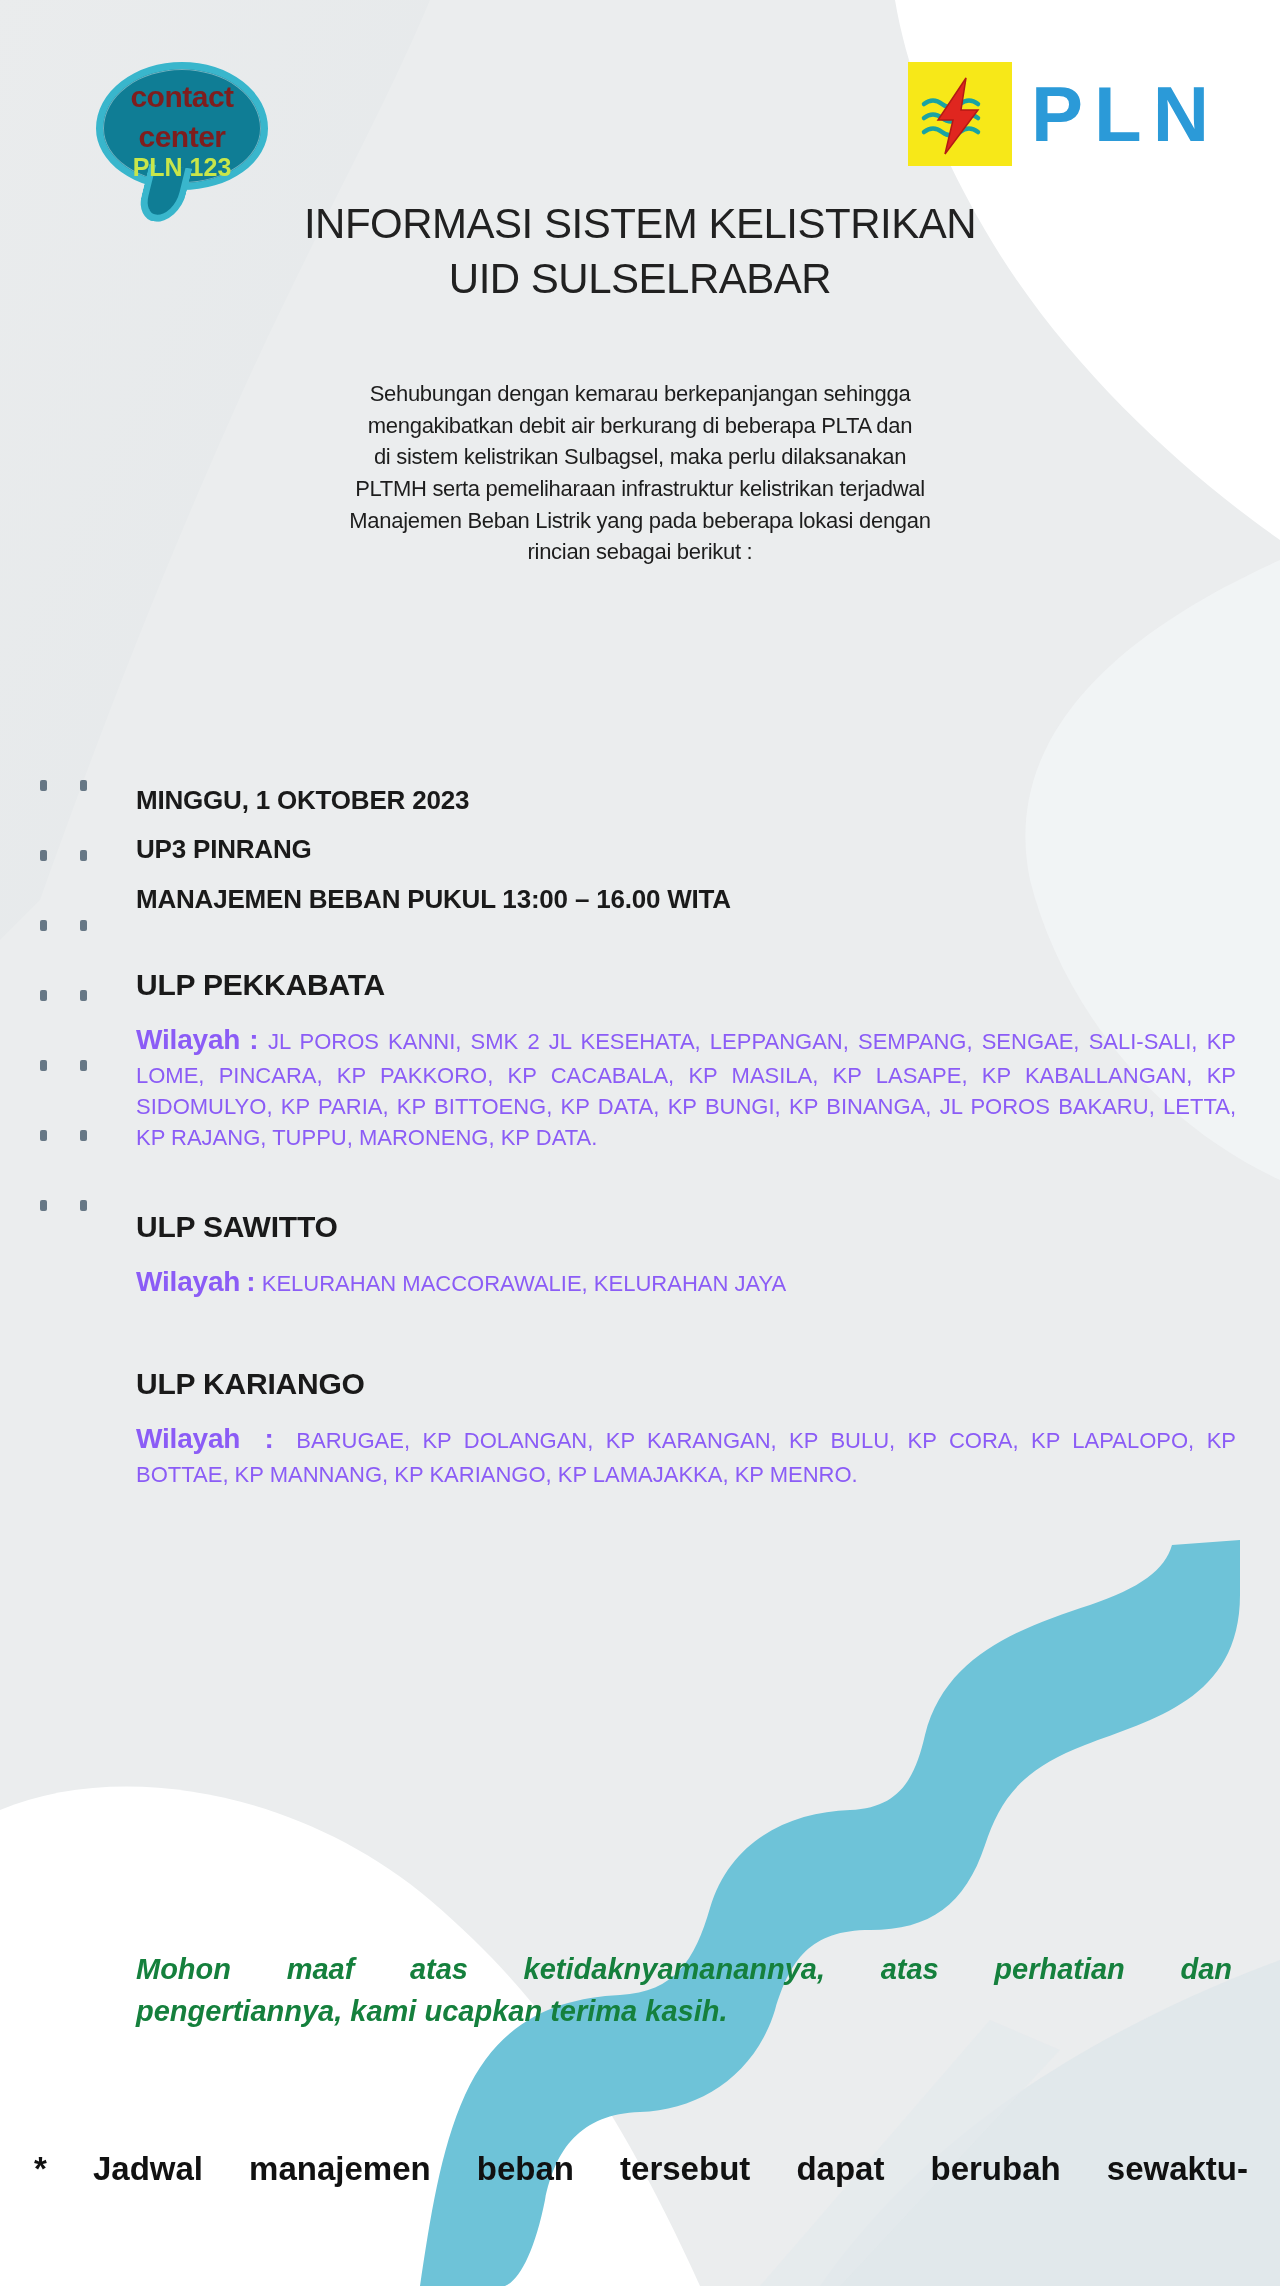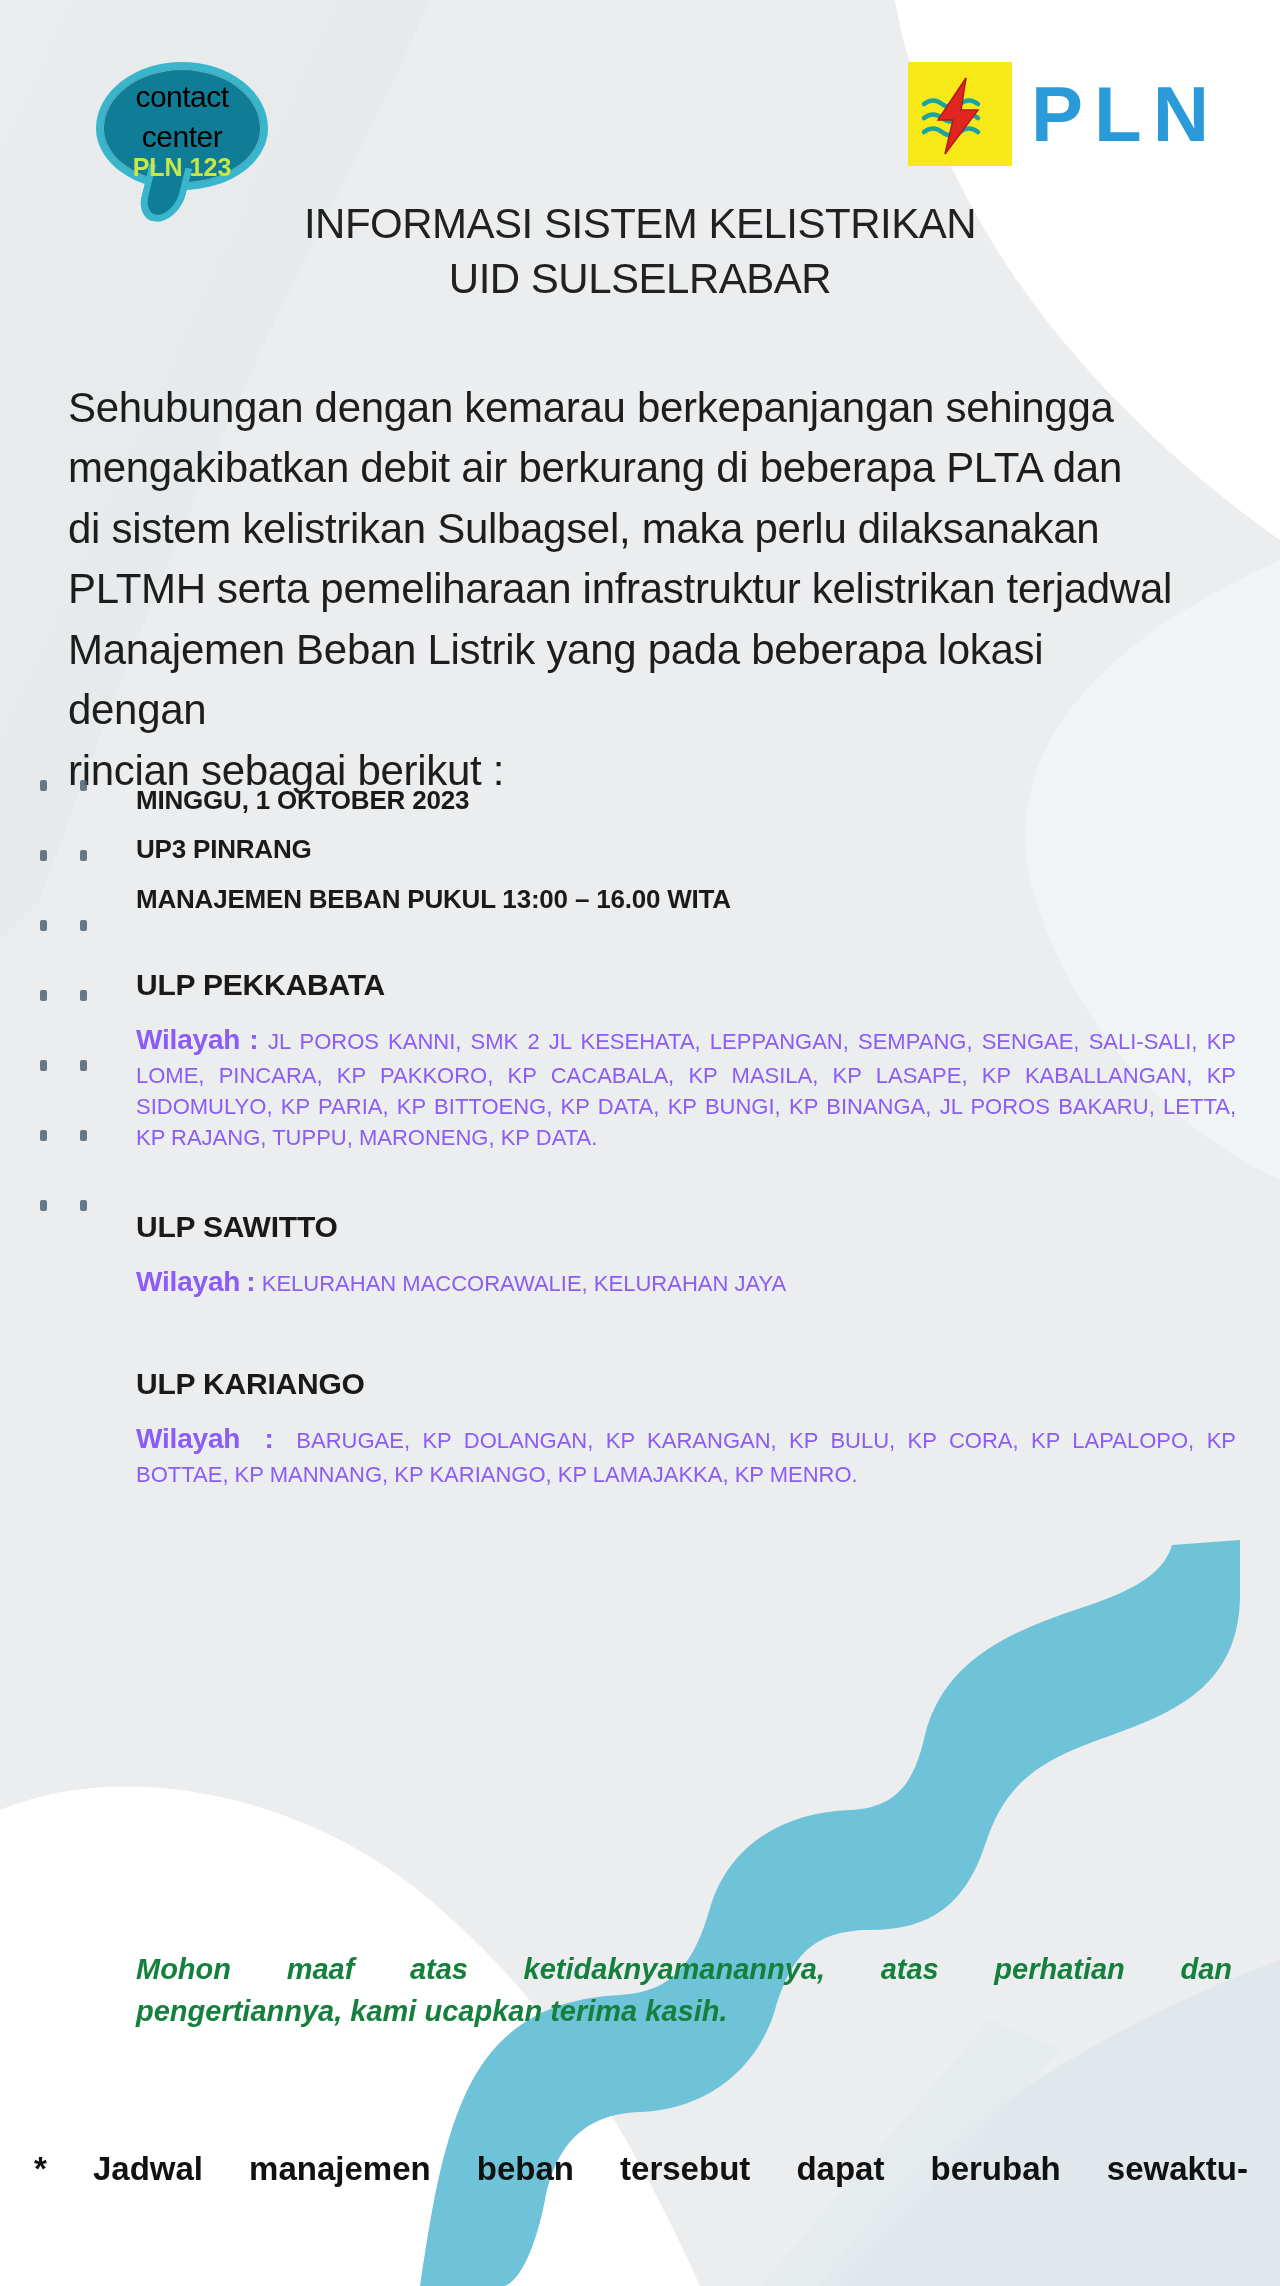--- a/index.html
+++ b/index.html
@@ -38,21 +38,21 @@
     border:7px solid #39b6cc;
     border-top:none;
     border-radius:0 0 60% 46%;
     transform:skewX(-8deg) rotate(6deg);
   }
   .cc-text {
     position:absolute; left:0; top:20px; width:172px;
     text-align:center; line-height:1.0; z-index:3;
   }
   .cc-line1, .cc-line2 {
-    display:block; color:#000000; font-weight:normal;
+    display:block; color:#7f1d1d; font-weight:bold;
     font-size:30px; letter-spacing:-.5px;
   }
   .cc-line2 { margin-top:10px; }
   .cc-line3 {
     display:block; color:#c8e64a; font-weight:bold;
     font-size:25px; margin-top:3px; letter-spacing:0px;
   }
 
   .pln-logo { position:absolute; right:60px; top:62px; display:flex; align-items:center; gap:19px; }
   .pln-mark {
@@ -64,22 +64,22 @@
   .title-block {
     position:absolute; top:196px; left:0; width:1280px; text-align:center;
   }
   .title-line {
     font-size:42px; font-weight:400; letter-spacing:-.5px; color:#212121;
     line-height:1.32;
   }
 
   
   .intro {
-    position:absolute; top:378px; left:68px; width:1120px;
-    font-size:42px; line-height:1.44; color:#1d1d1d;
+    position:absolute; top:378px; left:80px; width:1120px;
+    text-align:center; font-size:22px; line-height:1.44; color:#1d1d1d;
     letter-spacing:-.3px;
   }
 
   
   .dots { position:absolute; left:40px; top:780px; width:70px; height:470px; }
   .dot {
     position:absolute; width:7px; height:11px; background:#4f6272;
     border-radius:2px; opacity:.85;
   }
 

